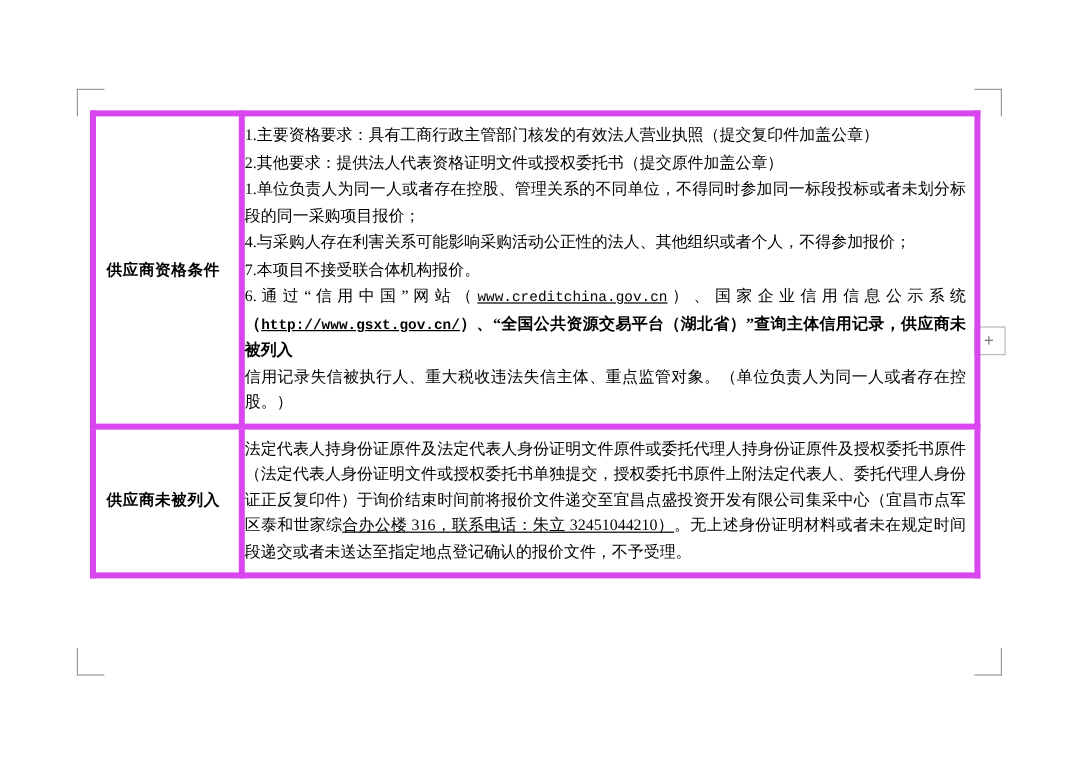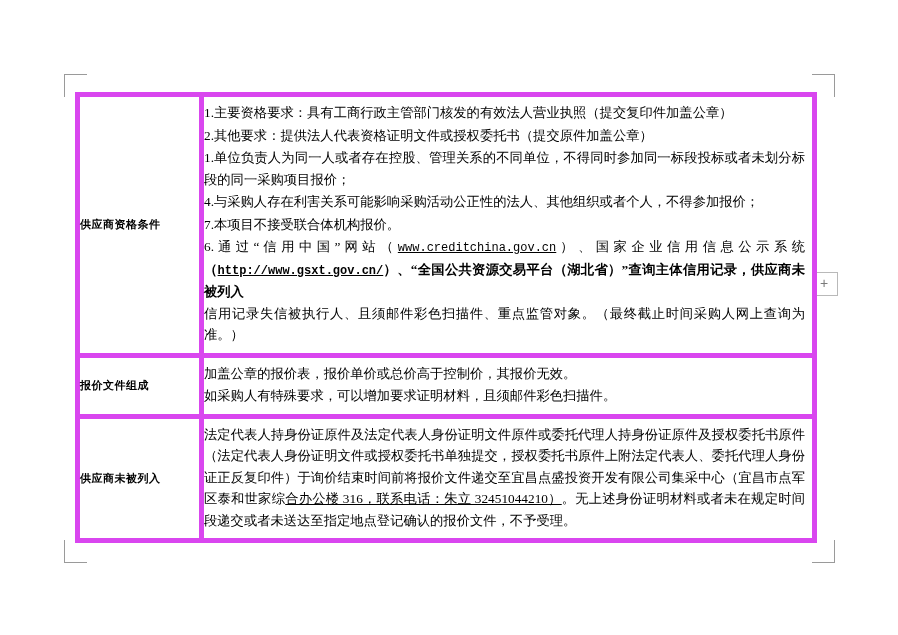--- a/index.html
+++ b/index.html
@@ -44,22 +44,23 @@
     border-collapse: collapse;
     table-layout: fixed;
   }
   table.doc-table td {
     border: 5px solid #d946ef;
     vertical-align: middle;
     padding: 5px 7px 6px 0;
   }
   td.label-cell {
     width: 112px;
+    text-align: center;
     font-weight: bold;
-    font-size: 11px;
+    font-size: 13px;
     line-height: 1.5;
     letter-spacing: 0.5px;
   }
   td.body-cell {
     font-size: 13.3px;
     line-height: 1.62;
     text-align: justify;
     text-justify: inter-ideograph;
   }
   .body-cell p {
@@ -117,29 +118,22 @@
           <p>7.本项目不接受联合体机构报价。</p>
           <p>
             <span class="justify-spread" style="display:block;">
               6. 通 过 “ 信 用 中 国 ” 网 站 （
               <span class="u mono">www.creditchina.gov.cn</span>
               ） 、 国 家 企 业 信 用 信 息 公 示 系 统
             </span>
             <span style="display:block;font-weight:bold;">
               （<span class="u mono">http://www.gsxt.gov.cn/</span>）、“全国公共资源交易平台（湖北省）”查询主体信用记录，供应商未被列入
             </span>
-            <span style="display:block;">信用记录失信被执行人、且须邮件彩色扫描件、重点监管对象。（最终截止时间采购人网上查询为准。）</span>
+            <span style="display:block;">信用记录失信被执行人、重大税收违法失信主体、重点监管对象。（单位负责人为同一人或者存在控股。）</span>
           </p>
-        </td>
-      </tr>
-      <tr>
-        <td class="label-cell">报价文件组成</td>
-        <td class="body-cell">
-          <p>加盖公章的报价表，报价单价或总价高于控制价，其报价无效。</p>
-          <p>如采购人有特殊要求，可以增加要求证明材料，且须邮件彩色扫描件。</p>
         </td>
       </tr>
       <tr>
         <td class="label-cell">供应商未被列入</td>
         <td class="body-cell">
           <p>法定代表人持身份证原件及法定代表人身份证明文件原件或委托代理人持身份证原件及授权委托书原件（法定代表人身份证明文件或授权委托书单独提交，授权委托书原件上附法定代表人、委托代理人身份证正反复印件）于询价结束时间前将报价文件递交至宜昌点盛投资开发有限公司集采中心（宜昌市点军区泰和世家综<span class="u">合办公楼 316，联系电话：朱立 32451044210）</span>。无上述身份证明材料或者未在规定时间段递交或者未送达至指定地点登记确认的报价文件，不予受理。</p>
         </td>
       </tr>
     </tbody>
   </table>

